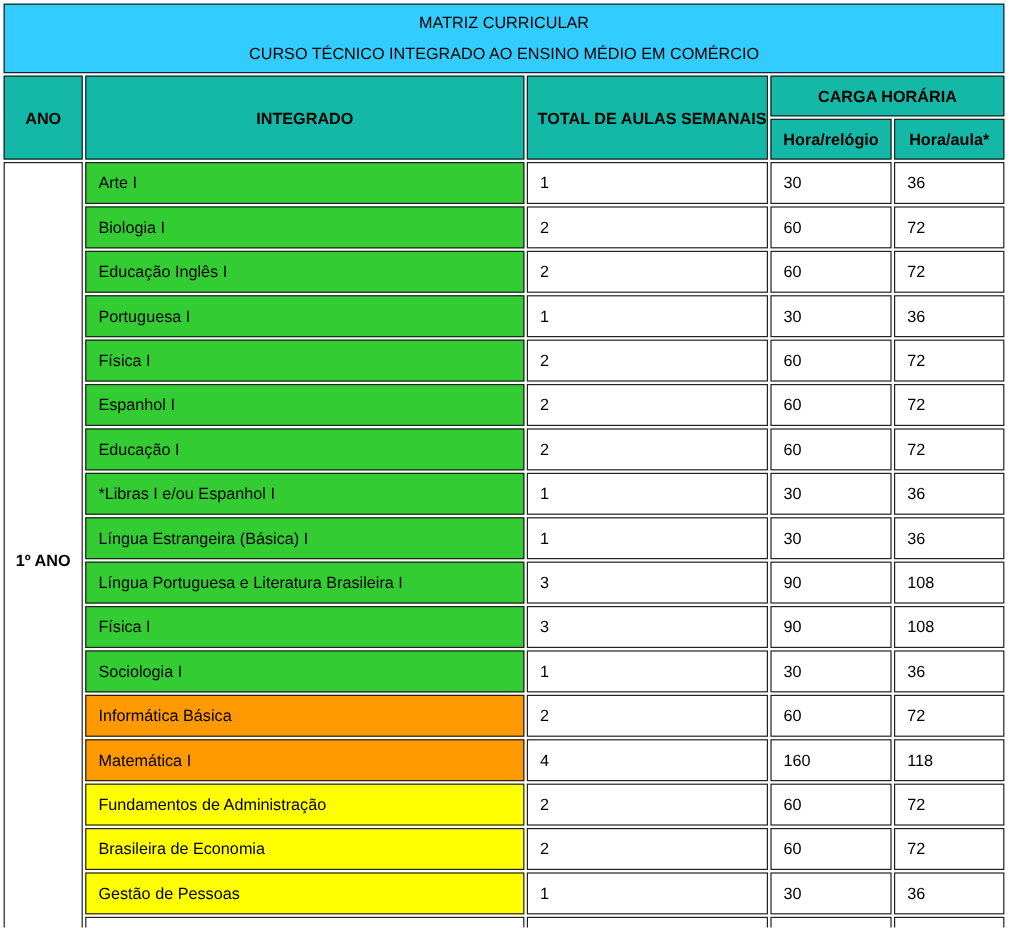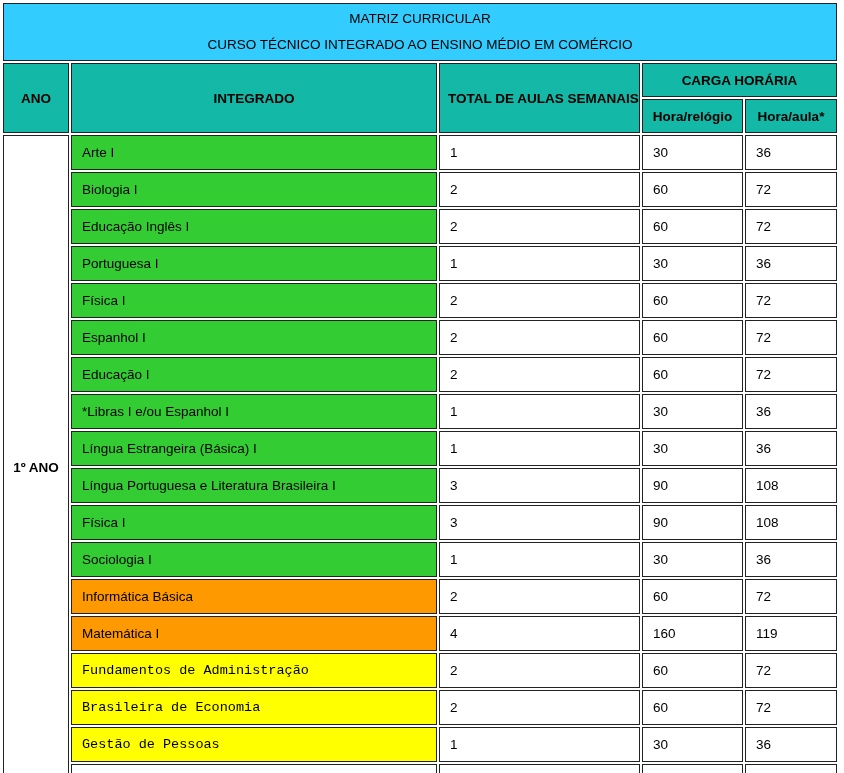--- a/index.html
+++ b/index.html
@@ -54,21 +54,21 @@
   }
   td.disc-cell {
     height: 35px;
     font-size: 13.5px;
     text-align: left;
     padding: 0 22px 0 10px;
     white-space: nowrap;
   }
   td.disc-cell.green  { background: var(--green,  #33cc33); }
   td.disc-cell.orange { background: var(--orange, #ff9900); }
-  td.disc-cell.yellow { background: var(--yellow, #ffff00); font-family: Liberation Mono, monospace; }
+  td.disc-cell.yellow { background: var(--yellow, #ffff00); }
   td.num-cell {
     height: 35px;
     font-size: 13.5px;
     text-align: left;
     padding: 0 4px 0 10px;
     background: #ffffff;
     white-space: nowrap;
   }
   td.empty-cell {
     height: 35px;
@@ -181,21 +181,21 @@
       <tr>
         <td class="disc-cell orange">Informática Básica</td>
         <td class="num-cell">2</td>
         <td class="num-cell">60</td>
         <td class="num-cell">72</td>
       </tr>
       <tr>
         <td class="disc-cell orange">Matemática I</td>
         <td class="num-cell">4</td>
         <td class="num-cell">160</td>
-        <td class="num-cell">119</td>
+        <td class="num-cell">118</td>
       </tr>
       <tr>
         <td class="disc-cell yellow">Fundamentos de Administração</td>
         <td class="num-cell">2</td>
         <td class="num-cell">60</td>
         <td class="num-cell">72</td>
       </tr>
       <tr>
         <td class="disc-cell yellow">Brasileira de Economia</td>
         <td class="num-cell">2</td>

